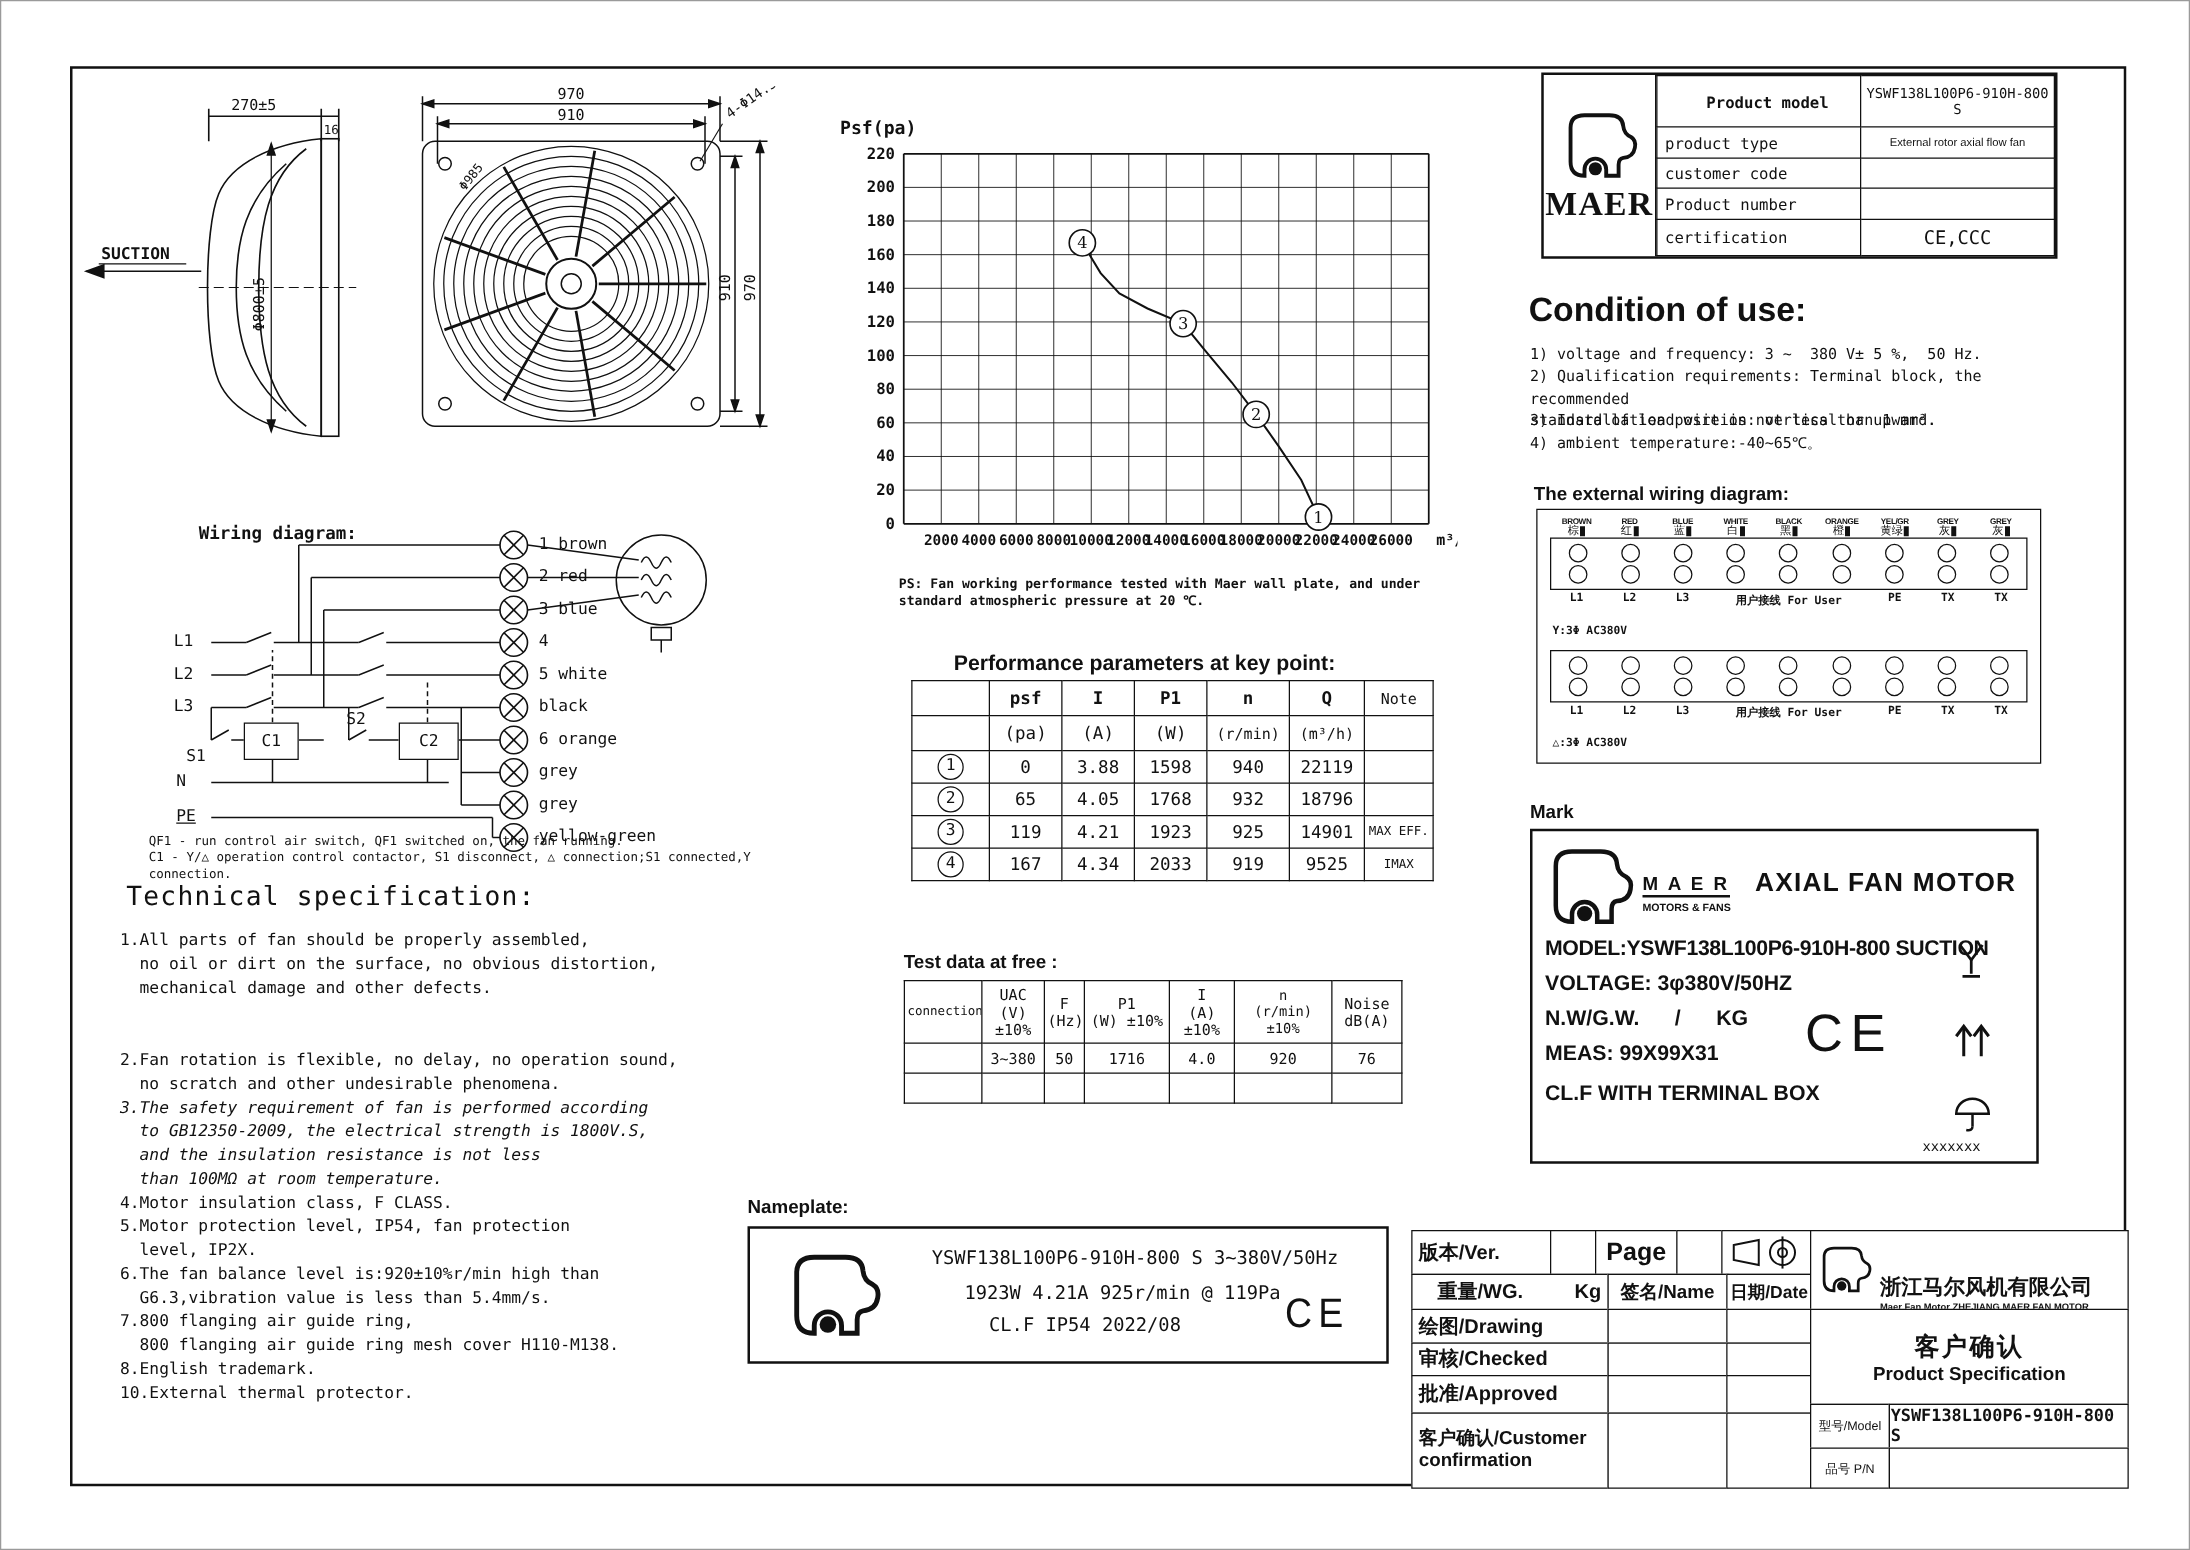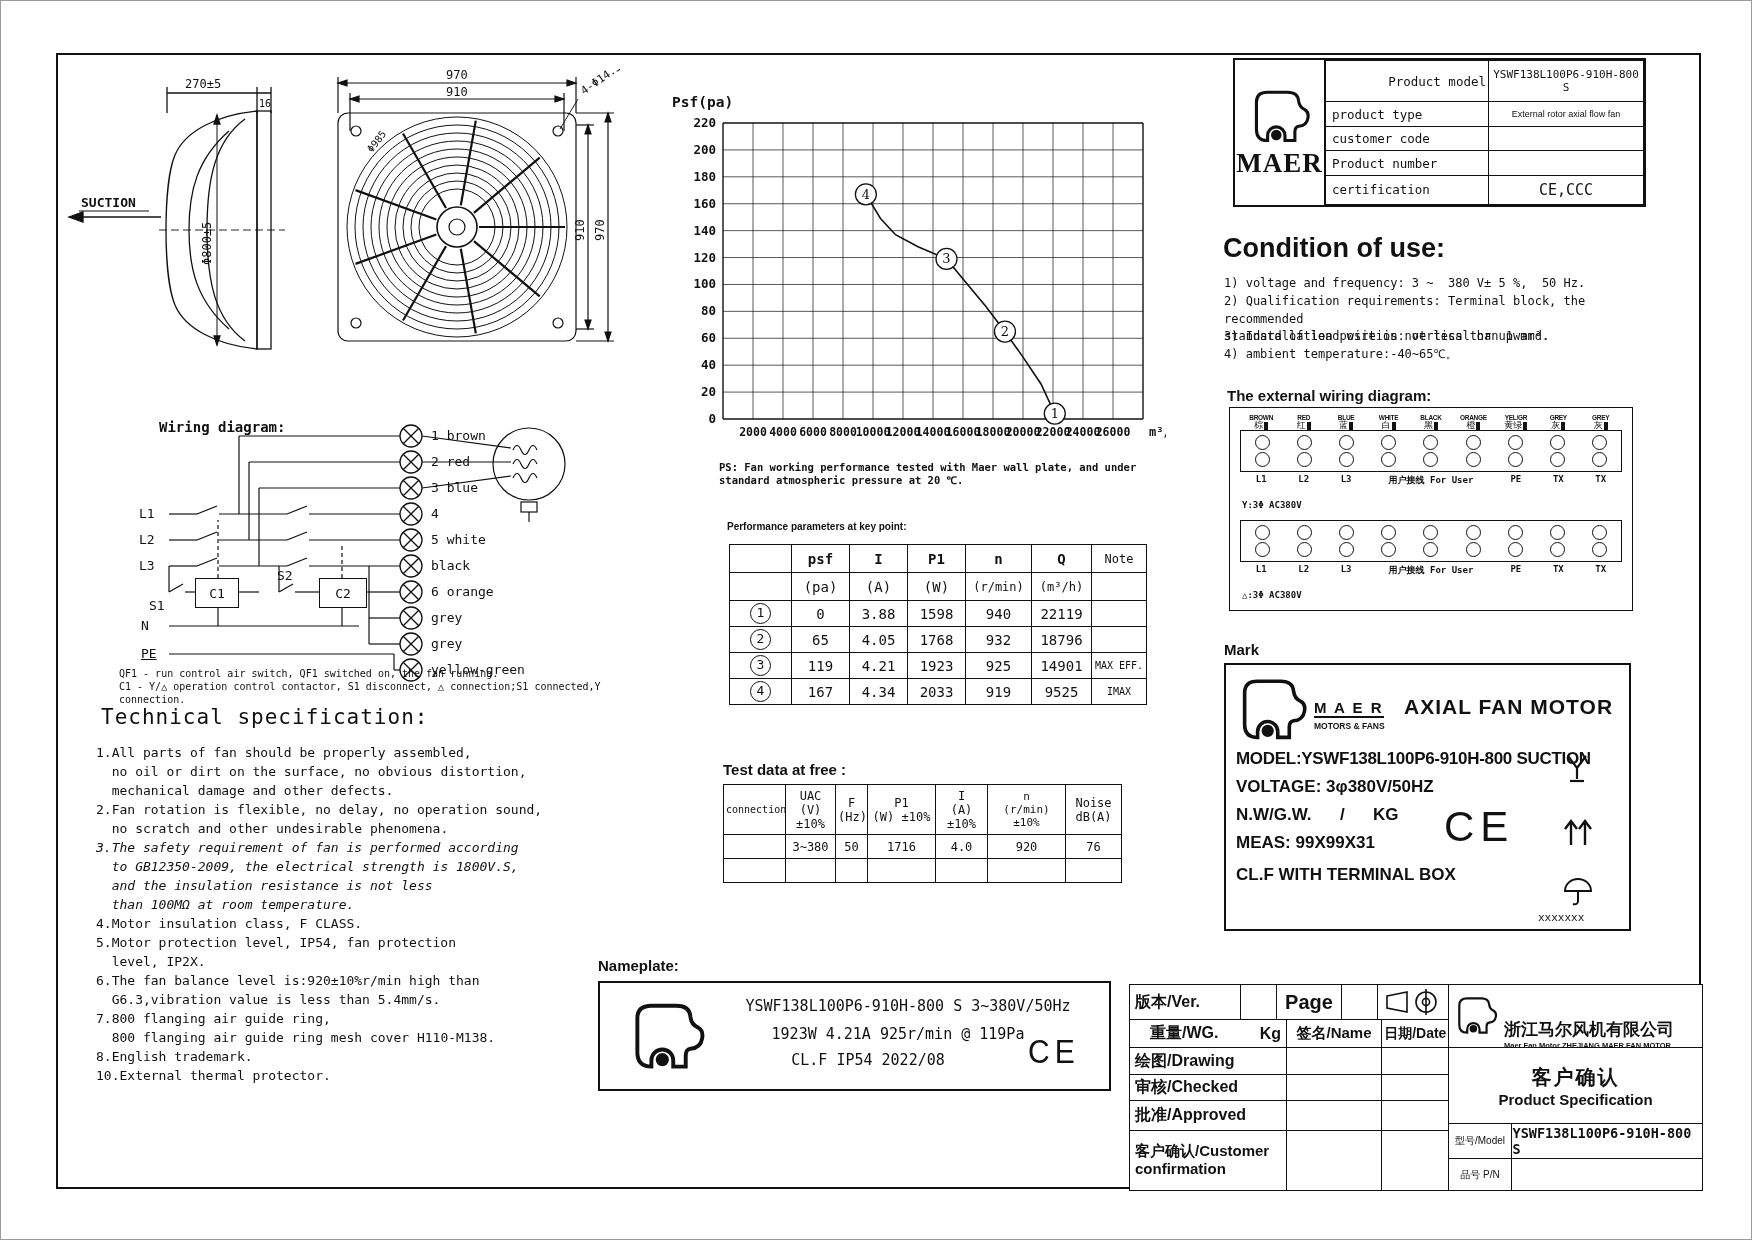--- a/index.html
+++ b/index.html
@@ -207,21 +207,21 @@
         </div>
       <div class="serif b" style="font-size:27px;letter-spacing:1px;" able="false">MAER</div>
     </div>
     <table class="gt mono" style="width:318px;height:100%;font-size:12.5px;">
       <colgroup>
           <col style="width:163px">
           <col style="width:155px">
         </colgroup>
       <tbody>
           <tr>
-            <td style="text-align:right;padding-left:16px;">Product model</td>
+            <td style="text-align:center;padding-left:16px;font-weight:bold;">Product model</td>
             <td style="font-size:11px;">YSWF138L100P6-910H-800 S</td>
           </tr>
       <tr>
             <td style="text-align:left;padding-left:6px;">product type</td>
             <td style="font-size:9px;font-family:'Liberation Sans',sans-serif;">External rotor axial flow fan</td>
           </tr>
       <tr>
             <td style="text-align:left;padding-left:6px;">customer code</td>
             <td></td>
           </tr>
@@ -495,38 +495,38 @@
     <div class="term-lab" style="top:246px;">yellow-green</div>
   </div>
   <div class="abs mono pre" style="left:118px;top:666px;width:500px;font-size:10px;line-height:13px;">QF1 - run control air switch, QF1 switched on, the fan running.
 C1 - Y/△ operation control contactor, S1 disconnect, △ connection;S1 connected,Y connection.</div>
 
   <div class="abs mono" style="left:100px;top:704px;font-size:21px;letter-spacing:1px;">Technical specification:</div>
   <div class="abs" style="left:95px;top:742px;width:480px;">
     <div class="mono pre" style="font-size:13px;line-height:19px;">1.All parts of fan should be properly assembled,
   no oil or dirt on the surface, no obvious distortion,
   mechanical damage and other defects.</div>
-    <div class="mono pre" style="font-size:13px;line-height:19px;">2.Fan rotation is flexible, no delay, no operation sound,
+    <div class="mono pre" style="font-size:13px;line-height:19px;margin-top:39px;">2.Fan rotation is flexible, no delay, no operation sound,
   no scratch and other undesirable phenomena.</div>
     <div class="mono pre" style="font-size:13px;line-height:19px;font-style:italic;">3.The safety requirement of fan is performed according
   to GB12350-2009, the electrical strength is 1800V.S,
   and the insulation resistance is not less
   than 100MΩ at room temperature.</div>
     <div class="mono pre" style="font-size:13px;line-height:19px;">4.Motor insulation class, F CLASS.</div>
     <div class="mono pre" style="font-size:13px;line-height:19px;">5.Motor protection level, IP54, fan protection
   level, IP2X.</div>
     <div class="mono pre" style="font-size:13px;line-height:19px;">6.The fan balance level is:920±10%r/min high than
   G6.3,vibration value is less than 5.4mm/s.</div>
     <div class="mono pre" style="font-size:13px;line-height:19px;">7.800 flanging air guide ring,
   800 flanging air guide ring mesh cover H110-M138.</div>
     <div class="mono pre" style="font-size:13px;line-height:19px;">8.English trademark.</div>
     <div class="mono pre" style="font-size:13px;line-height:19px;">10.External thermal protector.</div>
   </div>
 
-  <div class="abs sans b" style="left:726px;top:520px;font-size:10px;">Performance parameters at key point:</div>
+  <div class="abs sans b" style="left:762px;top:520px;font-size:17px;">Performance parameters at key point:</div>
   <table class="abs gt mono" style="left:728px;top:543px;width:417px;font-size:14px;">
     <colgroup>
         <col style="width:62px">
         <col style="width:58px">
         <col style="width:58px">
         <col style="width:58px">
         <col style="width:66px">
         <col style="width:60px">
         <col style="width:55px">
       </colgroup>

